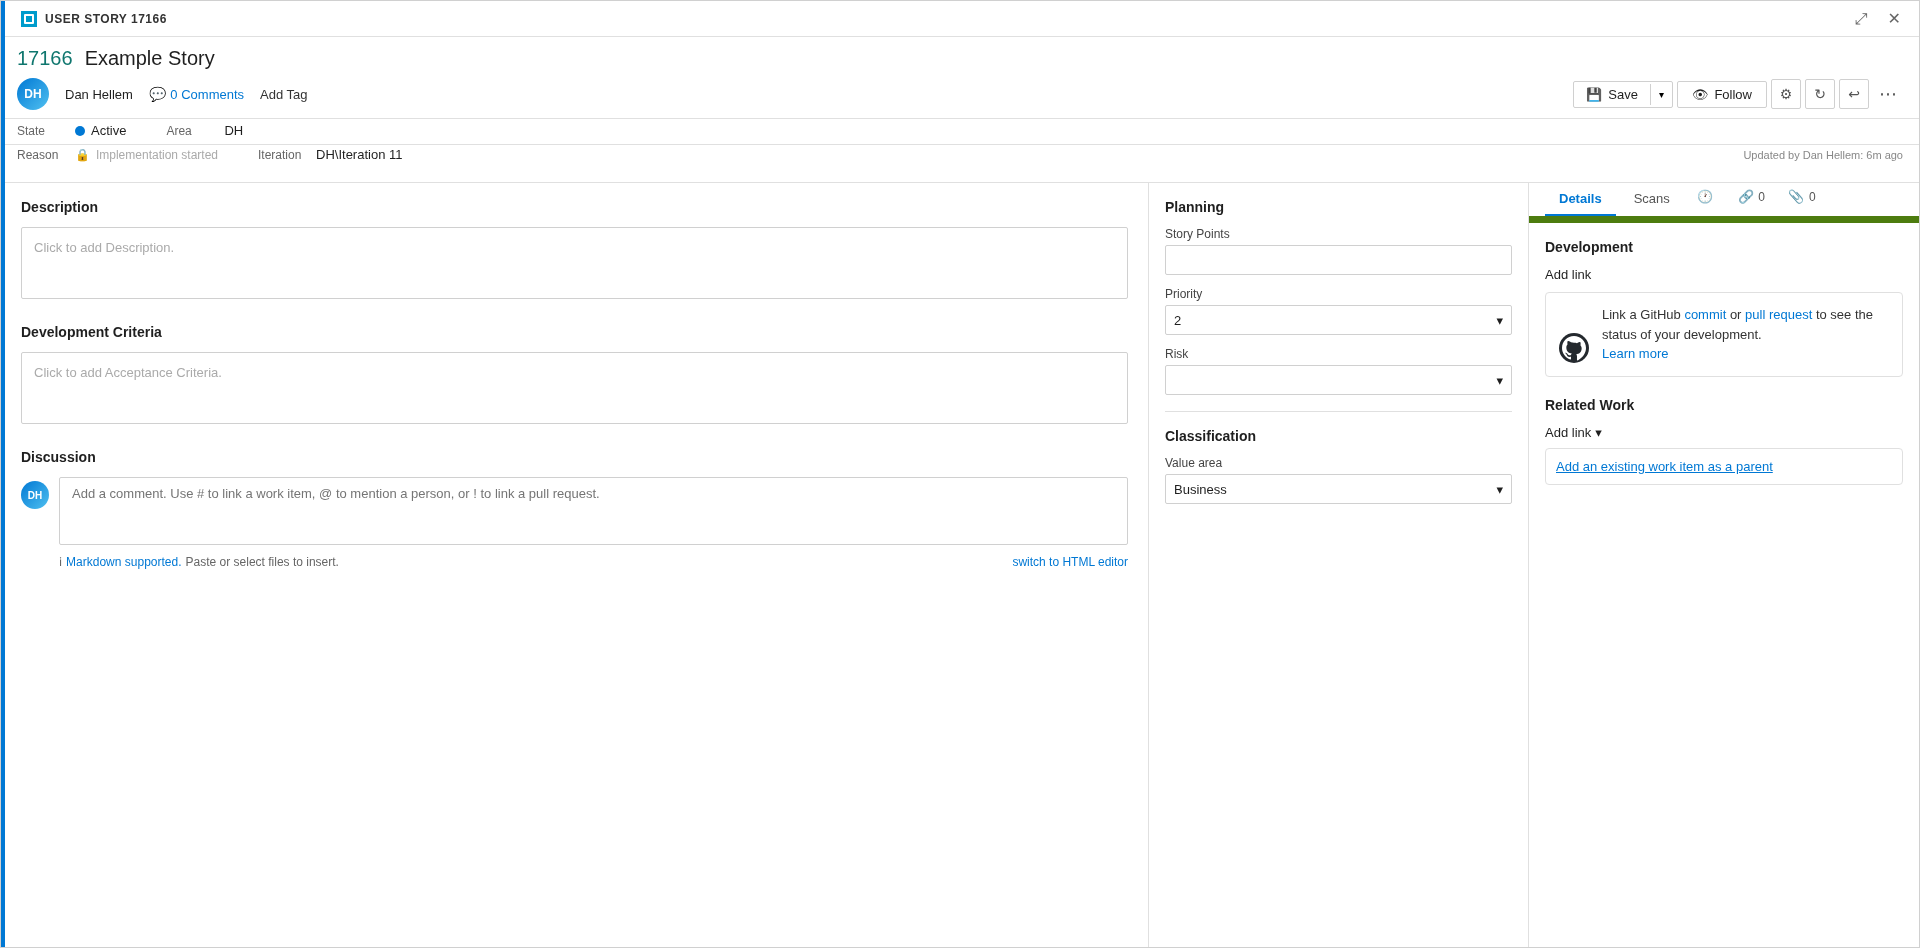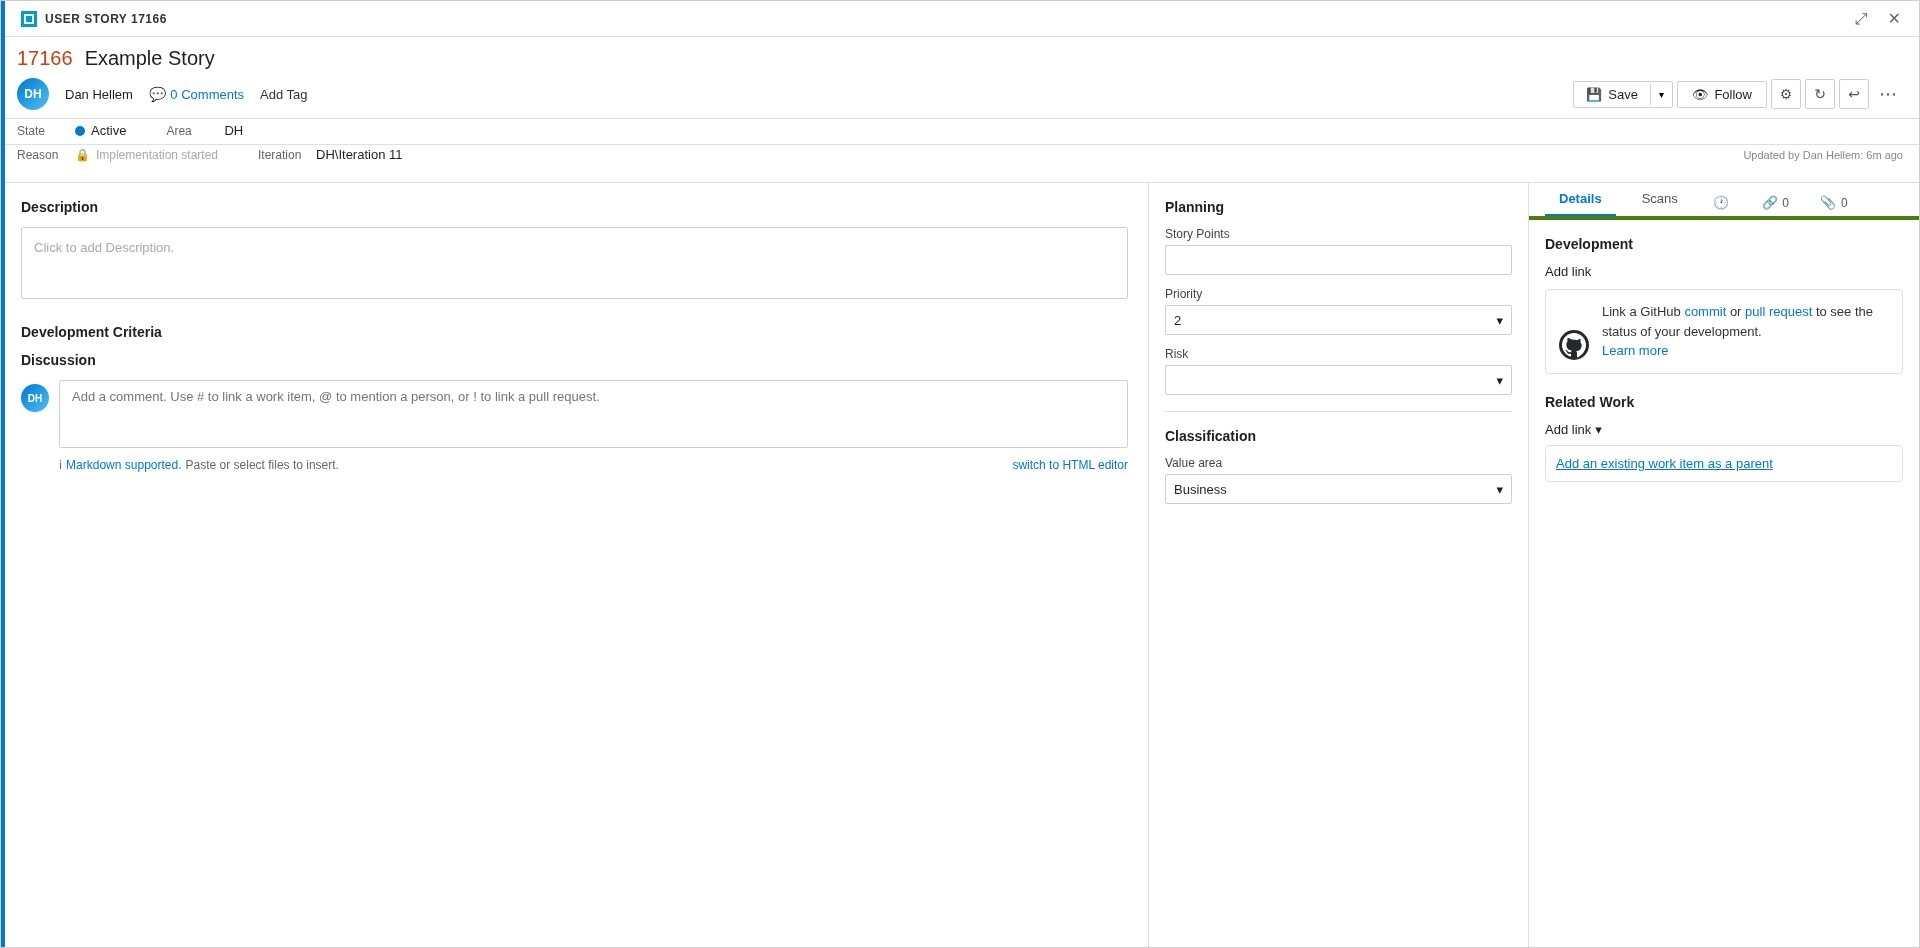--- a/index.html
+++ b/index.html
@@ -78,21 +78,21 @@
     }
     .work-id-title {
       display: flex;
       align-items: center;
       gap: 12px;
       margin-bottom: 8px;
     }
     .work-id {
       font-size: 20px;
       font-weight: 400;
-      color: #c2410c;
+      color: #0f766e;
     }
     .work-title {
       font-size: 20px;
       font-weight: 400;
       color: #1f1f1f;
     }
 
     .work-meta-row {
       display: flex;
       align-items: center;
@@ -282,24 +282,24 @@
 
     
     .right-panel {
       width: 390px;
       overflow-y: auto;
     }
 
     
     .right-tabs {
       display: flex;
-      align-items: flex-end;
-      border-bottom: 4px solid #4d7c0f;
+      align-items: flex-start;
+      border-bottom: 7px solid #4d7c0f;
       padding: 0 16px;
-      gap: 12px;
+      gap: 4px;
     }
     .right-tab {
       padding: 8px 14px;
       font-size: 13px;
       cursor: pointer;
       border-bottom: 2px solid transparent;
       color: #555;
       background: none;
       border-top: none;
       border-left: none;
@@ -614,20 +614,23 @@
 
       <div>
         <div class="section-heading">Description</div>
         <div class="edit-area">
           <span>Click to add Description.</span>
         </div>
       </div>
 
       <div>
         <div class="section-heading">Development Criteria</div>
+        <div class="edit-area">
+          <span>Click to add Acceptance Criteria.</span>
+        </div>
       </div>
 
       <div class="discussion-section">
         <div class="section-heading">Discussion</div>
         <div class="discussion-input-row">
           <div class="avatar-sm">DH</div>
           <textarea class="comment-input" style="font-family: inherit; font-size: 13px; color: rgb(170, 170, 170); resize: none;" placeholder="Add a comment. Use # to link a work item, @ to mention a person, or ! to link a pull request."></textarea>
         </div>
         <div class="discussion-footer">
           <div class="markdown-note">

